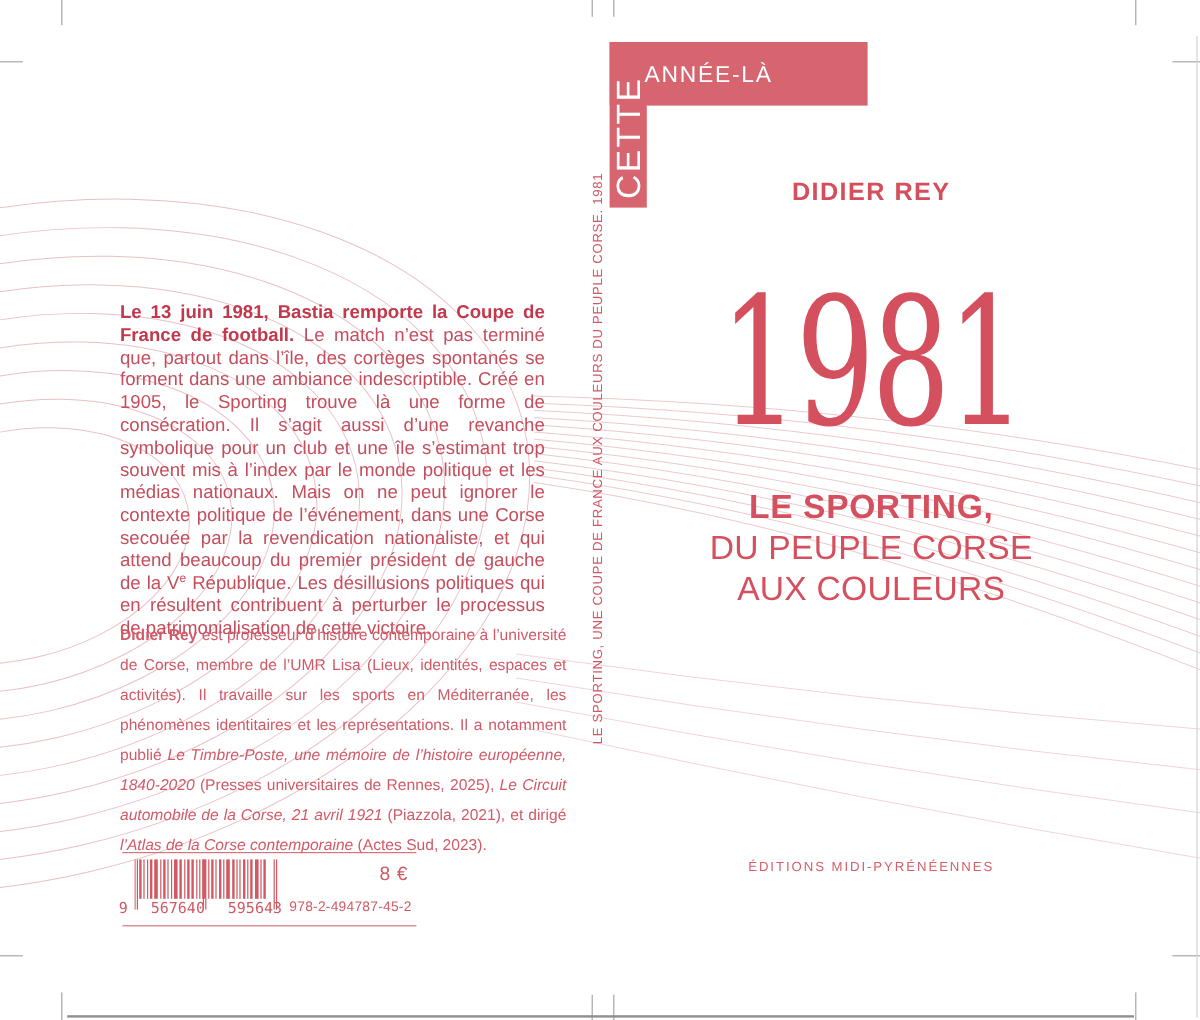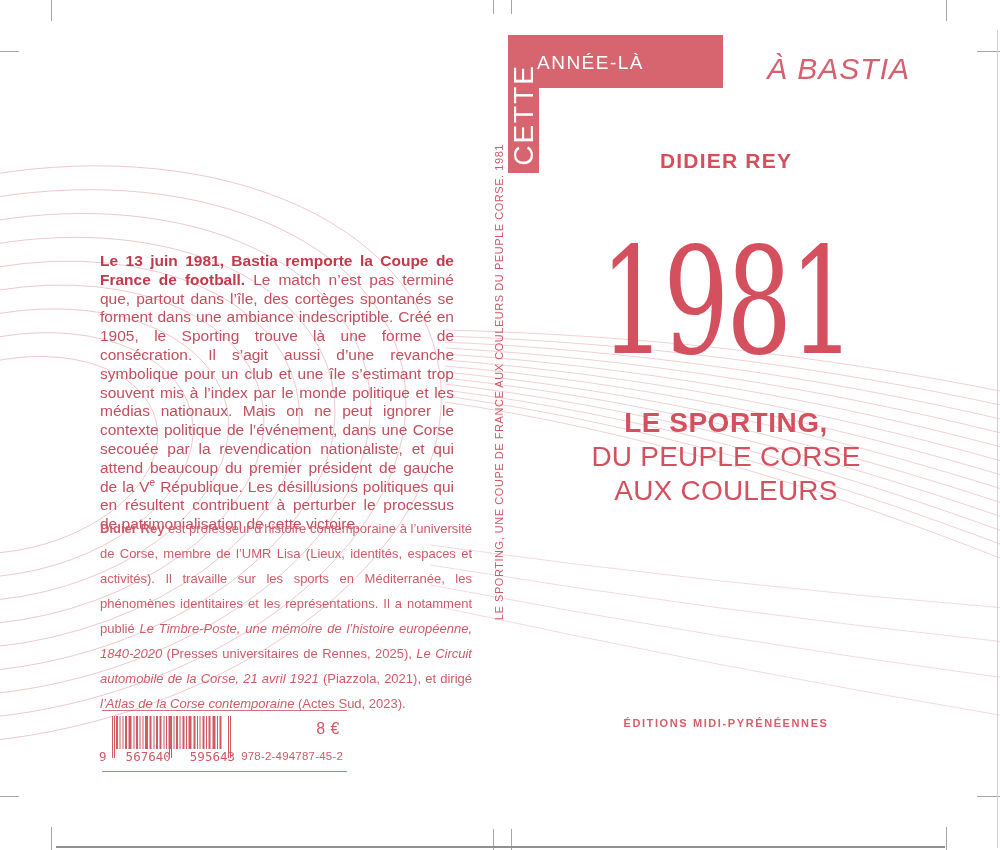--- a/index.html
+++ b/index.html
@@ -55,21 +55,21 @@
   .author{left:508px;top:149px;width:436px;text-align:center;
           font-size:21px;font-weight:bold;letter-spacing:1.2px;color:#d44f5b;}
   .year{left:508px;top:228px;width:436px;text-align:center;line-height:1;}
   .year span{display:inline-block;font-family:"DejaVu Serif","Liberation Serif",serif;
              font-size:148px;color:#d4505e;transform:scaleX(.70);transform-origin:50% 50%;
              letter-spacing:-4px;}
   .title{left:508px;top:406px;width:436px;text-align:center;color:#d4505e;
          font-size:28px;line-height:34px;letter-spacing:.2px;}
   .title .t1{font-weight:bold;font-size:28px;letter-spacing:.5px;}
   .publisher{left:506px;top:717px;width:440px;text-align:center;
-             font-size:11px;font-weight:bold;letter-spacing:1.6px;color:#d4606b;}
+             font-size:11px;font-weight:normal;letter-spacing:1.6px;color:#d4606b;}
 </style>
 </head>
 <body>
 
 <div id="canvas">
 
   <svg id="deco" width="1000" height="850" viewBox="0 0 1000 850">
     <g fill="none" stroke="#d98b93" stroke-width="0.8" stroke-opacity="0.55">
       <g transform="rotate(-13 10 455)">
         <ellipse cx="10" cy="455" rx="150" ry="95"></ellipse>
@@ -182,21 +182,20 @@
   <div class="abs layer spine">
     <span class="vtext">LE SPORTING, UNE COUPE DE FRANCE AUX COULEURS DU PEUPLE CORSE. 1981</span>
   </div>
 
   <div class="abs layer banner-h"></div>
   <div class="abs layer banner-v"></div>
   <div class="abs annee">ANNÉE-LÀ</div>
   <div class="abs cette">
     <span class="vtext">CETTE</span>
   </div>
-  <div class="abs layer bastia">À BASTIA</div>
 
   <div class="abs layer author">DIDIER REY</div>
 
   <div class="abs layer year">
     <span>1981</span>
   </div>
 
   <div class="abs layer title">
     <div class="t1">LE SPORTING,</div>
     <div>DU PEUPLE CORSE</div>

